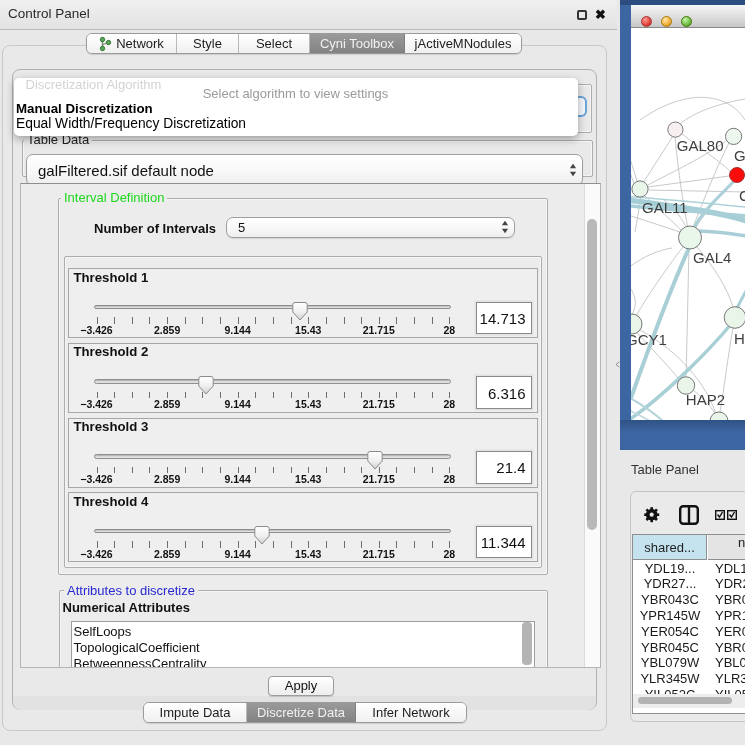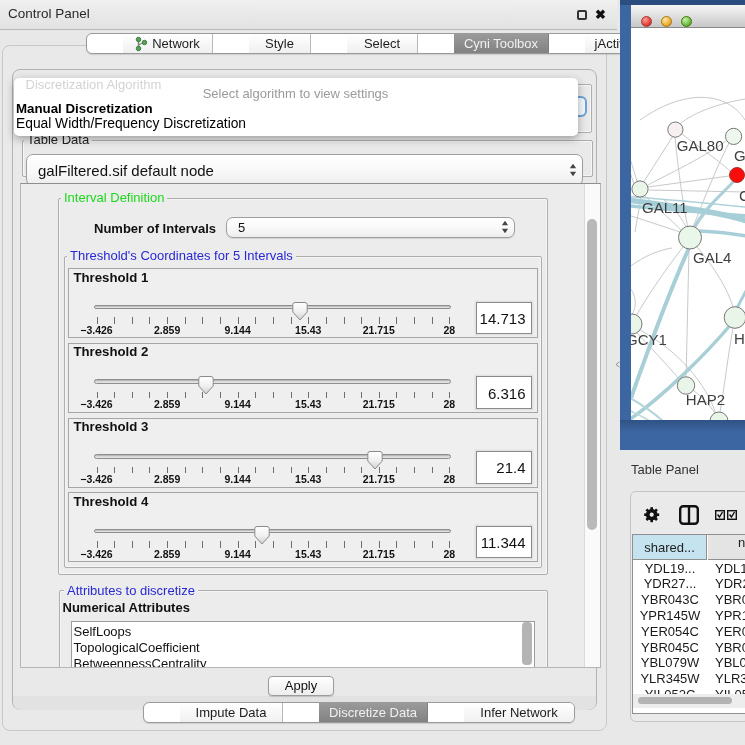--- a/index.html
+++ b/index.html
@@ -19,21 +19,21 @@
 #outerpanel { left:2px; top:45px; width:605px; height:686px; border:1px solid #c8c8c8;
   border-radius:8px; background:#e9e9e9; }
 #innerpanel { left:12px; top:69px; width:585px; height:641px; border:1px solid #b2b2b2;
   border-radius:8px; background:#e9e9e9; }
 
 
 .seg { display:flex; border:1px solid #9a9a9a; border-radius:6px; background:#fff;
   overflow:hidden; font-size:13px; color:#1c1c1c;
   box-shadow:0 1px 1px rgba(0,0,0,0.12); }
 .seg div { display:flex; align-items:center; justify-content:center;
-  border-right:1px solid #b9b9b9; background:linear-gradient(180deg,#ffffff,#f0f0f0);margin-left:36px; }
+  border-right:1px solid #b9b9b9; background:linear-gradient(180deg,#ffffff,#f0f0f0); }
 .seg div:last-child { border-right:none; }
 .seg div.sel { background:linear-gradient(180deg,#9a9a9a,#828282); color:#f0f0f0;
   border-right-color:#7f7f7f; }
 #topseg  { left:86px;  top:33px;  height:21px; }
 #botseg  { left:143px; top:702px; height:21px; }
 
 
 .group { border:1px solid #adadad; border-radius:2px;
   box-shadow:inset 0 0 0 1px rgba(255,255,255,0.55); }
 .glabel { position:absolute; font-size:13px; padding:0 3px; }
@@ -165,21 +165,20 @@
   <b class="abs" style="left:73px; top:36.5px; font-size:13px; color:#111;">Number of Intervals</b>
   <div class="abs combo" style="left:205px; top:33px; width:289px; height:20.5px;">
     <span class="txt">5</span>
     <svg class="arr" viewBox="0 0 9 14">
       <path d="M4.5 0 L8 5 L1 5 Z" fill="#444"></path>
       <path d="M4.5 14 L8 9 L1 9 Z" fill="#444"></path>
     </svg>
   </div>
 
   <div class="abs group" style="left:43px; top:71.5px; width:477.5px; height:312.5px;"></div>
-  <div class="abs glabel" style="left:46px; top:64px; color:#2828d4; background:#ececec;">Threshold's Coordinates for 5 Intervals</div>
 
   <div class="throw" style="top:84px;">
 <b>Threshold 1</b>
 <div class="track"></div>
 <div class="tick" style="left:27.5px;"></div>
 <div class="tick" style="left:45.1px;"></div>
 <div class="tick" style="left:62.8px;"></div>
 <div class="tick" style="left:80.4px;"></div>
 <div class="tick" style="left:98.1px;"></div>
 <div class="tick" style="left:115.7px;"></div>

